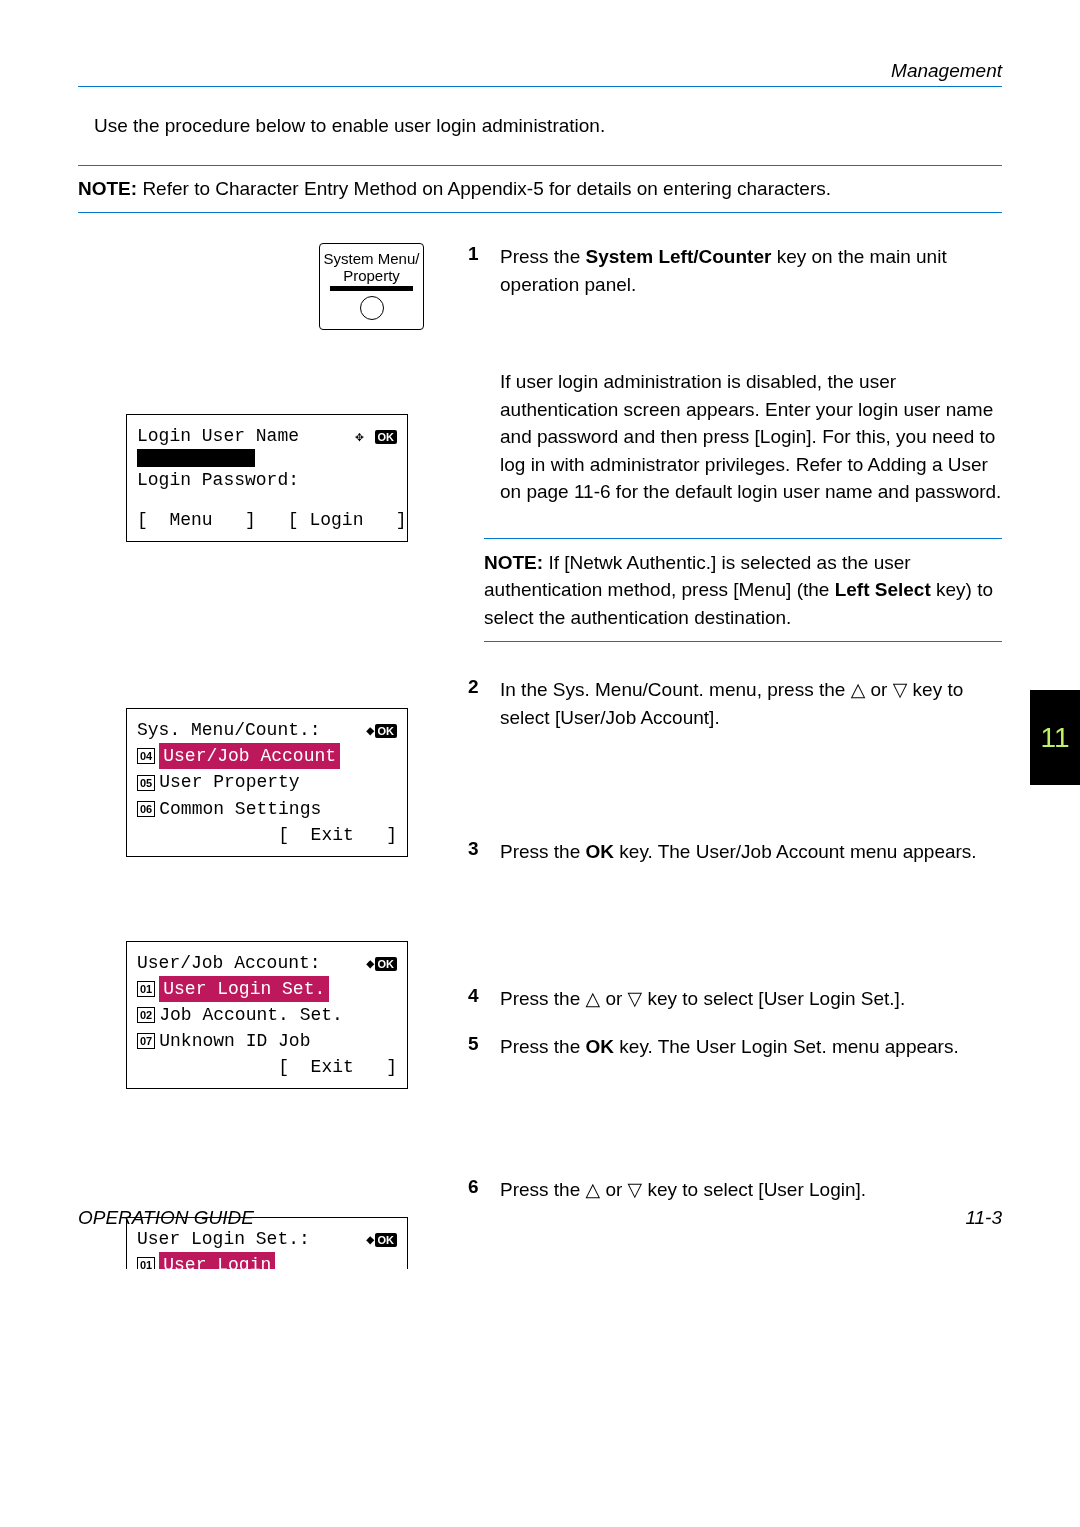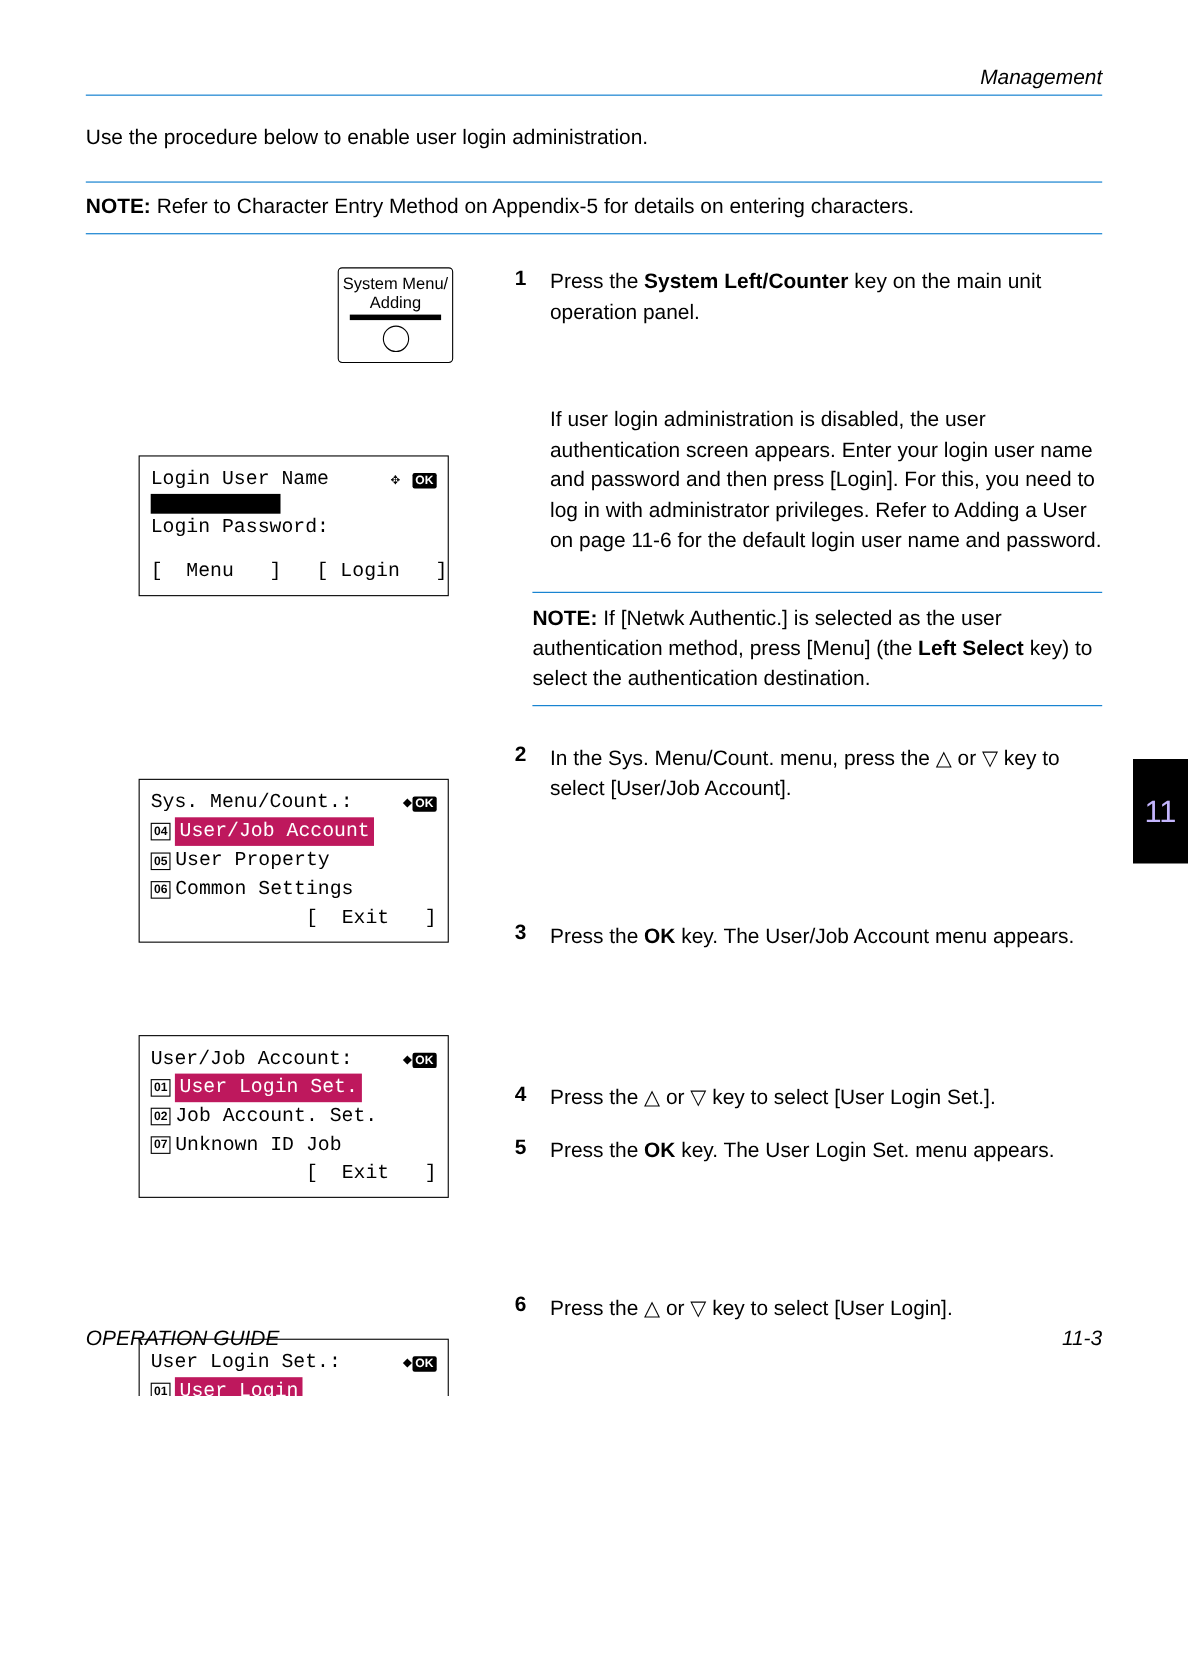--- a/index.html
+++ b/index.html
@@ -27,20 +27,21 @@
     margin: 0 0 28px 0;
   }
   hr.blue-thin {
     border: none;
     border-top: 1px solid #0077cc;
     margin: 6px 0;
   }
   .intro-line {
     font-size: 19px;
     margin-bottom: 28px;
+    margin-left: 16px;
   }
   .note-box {
     margin: 0 0 30px 0;
   }
   .note-text {
     font-size: 19px;
     padding: 6px 0;
   }
   .note-label { font-weight: bold; }
   .italic { }
@@ -69,21 +70,21 @@
     height: 87px;
     border: 1.5px solid #000;
     border-radius: 4px;
     display: flex;
     flex-direction: column;
     align-items: center;
     padding-top: 6px;
     box-sizing: border-box;
     font-size: 15px;
     text-align: center;
-    margin-right: 26px;
+    margin-right: 14px;
   }
   .sys-btn-box .blackbar {
     width: 80%;
     height: 5px;
     background: #000;
     margin: 2px 0 3px 0;
   }
   .sys-btn-box .circle {
     width: 22px; height: 22px;
     border: 1.5px solid #000;
@@ -161,21 +162,21 @@
   }
   .right-note .note-text { font-size:19px; line-height:1.45; padding:4px 0;}
 
   .side-tab {
     position: absolute;
     right: 0;
     top: 690px;
     width: 50px;
     height: 95px;
     background: #000;
-    color: #c4b5fd;
+    color: #bef264;
     display: flex;
     align-items: center;
     justify-content: center;
     font-size: 28px;
   }
 
   .footer {
     position: absolute;
     bottom: 40px;
     left: 78px;
@@ -208,21 +209,21 @@
     </div>
     <hr class="blue-thin">
   </div>
 
   <div class="columns">
 
     <div class="left-col">
 
       <div class="sys-btn-box">
         <div>System Menu/</div>
-        <div>Adding</div>
+        <div>Property</div>
         <div class="blackbar"></div>
         <div class="circle"></div>
       </div>
 
       <div class="spacer-login"></div>
 
       <div class="lcd">
         <div class="row">
           <span>Login User Name</span>
           <span><span class="nav-glyph">✥</span> <span class="ok-badge">OK</span></span>

